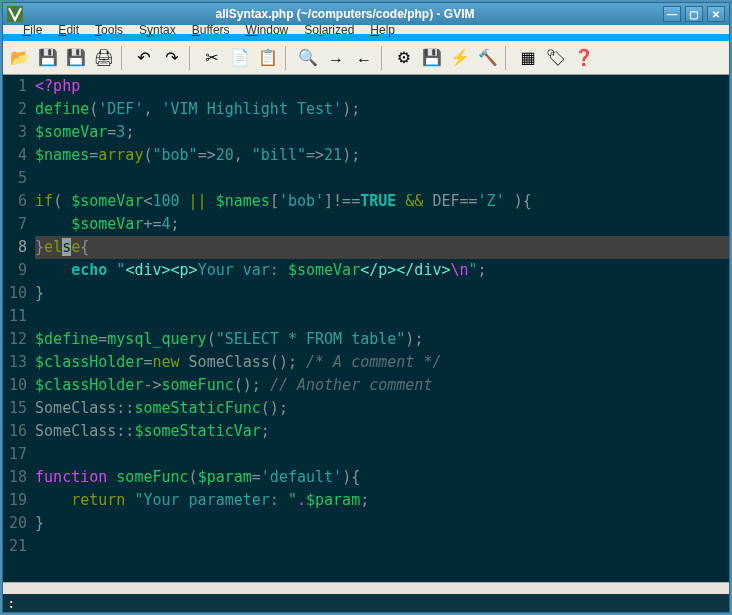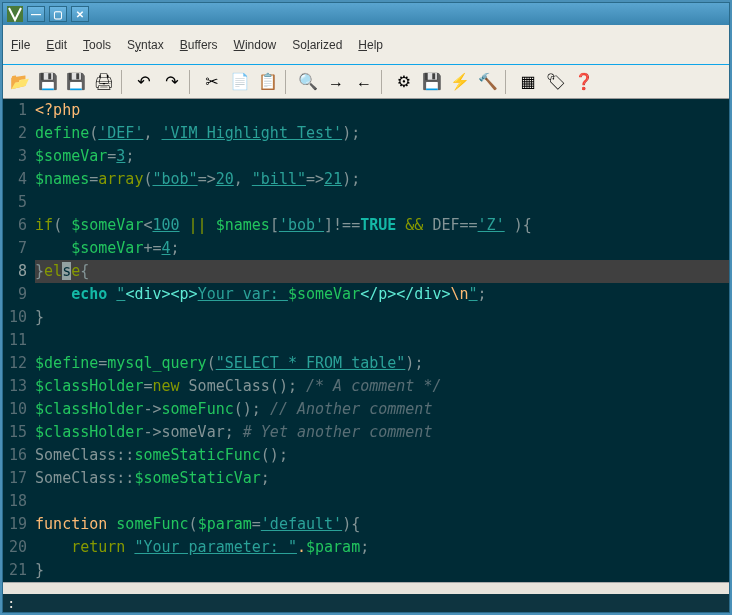--- a/index.html
+++ b/index.html
@@ -3,54 +3,55 @@
 <meta charset="utf-8">
 <style>
 * { margin: 0; padding: 0; box-sizing: border-box; }
 body { font-family: sans-serif; font-size: 12px; background: #4a90b8; width: 732px; height: 615px; overflow: hidden; }
 .window { width: 728px; height: 611px; margin: 2px; background: #d4d0c8; border: 1px solid #2a6a8a; display: flex; flex-direction: column; }
 .titlebar { background: linear-gradient(to bottom, #5aa5d0, #3a85b0); height: 22px; display: flex; align-items: center; color: white; font-weight: bold; padding: 0 4px; }
 .titlebar-icon { width: 16px; height: 16px; margin-right: 4px; }
 .titlebar-text { flex: 1; text-align: center; font-size: 12px; }
 .window-controls { display: flex; gap: 4px; }
 .win-btn { width: 18px; height: 16px; background: linear-gradient(to bottom, #6ab5e0, #4a95c0); border: 1px solid #2a6a8a; display: flex; align-items: center; justify-content: center; color: white; font-size: 10px; cursor: pointer; }
-.menubar { background: #f0ede5; height: 40px; display: flex; align-items: center; padding: 0 0; border-bottom: 1px solid #0ea5e9; }
+.menubar { background: #f0ede5; height: 16px; display: flex; align-items: center; padding: 0 12px; border-bottom: 7px solid #0ea5e9; }
 .menu-item { padding: 2px 8px; cursor: pointer; font-size: 12px; color: #333; }
 .menu-item u { text-decoration: underline; }
 .toolbar { background: #f0ede5; height: 34px; display: flex; align-items: center; padding: 0 4px; gap: 2px; border-bottom: 1px solid #999; }
 .tool-btn { width: 26px; height: 26px; display: flex; align-items: center; justify-content: center; cursor: pointer; font-size: 16px; }
 .tool-sep { width: 6px; height: 24px; border-left: 1px solid #b0aca4; margin: 0 2px; }
 .editor { flex: 1; background: #002b36; display: flex; font-family: 'DejaVu Sans Mono', monospace; font-size: 15px; line-height: 23px; overflow: hidden; }
 .gutter { background: #002b36; color: #586e75; text-align: right; padding: 0 8px 0 6px; user-select: none; min-width: 32px; }
 .code { flex: 1; padding: 0; color: #839496; }
 .code-line { white-space: pre; height: 23px; }
 .current-line { background: #404040; width: 100%; display: inline-block; }
 .cursor-char { background: #93a1a1; color: #002b36; }
-.c-red { color: #fdba74; }
+.c-red { color: #d946ef; }
 .c-green { color: #859900; }
 .c-yellow { color: #14b8a6; font-weight: bold; }
 .c-blue { color: #22c55e; }
-.c-cyan { color: #2aa198; text-decoration: underline; }
+.c-cyan { color: #2aa198; }
 .c-base1 { color: #5eead4; }
 .c-base0 { color: #839496; }
 .c-base01 { color: #586e75; }
 .c-italic { font-style: italic; margin-top: 15px; }
 .scrollbar-bottom { height: 12px; background: #e8e4dc; border-top: 1px solid #aaa; }
 .statusbar { height: 18px; background: #0e3440; color: #e8e4dc; font-family: monospace; padding-left: 4px; font-size: 14px; line-height: 18px;}
 </style>
 </head>
 <body>
 
 <div class="window">
 
   <div class="titlebar">
     <svg class="titlebar-icon" viewBox="0 0 16 16">
         <rect width="16" height="16" fill="#4a7a3a"></rect>
         <path d="M2 2 L8 14 L14 2" stroke="white" stroke-width="2" fill="none"></path>
       </svg>
+    <span class="titlebar-text">allSyntax.php (~/computers/code/php) - GVIM</span>
     <div class="window-controls">
       <div class="win-btn">—</div>
       <div class="win-btn">▢</div>
       <div class="win-btn">✕</div>
     </div>
   </div>
 
   <div class="menubar" id="menubar">
       <div class="menu-item"><u>F</u>ile</div>
       <div class="menu-item"><u>E</u>dit</div>
@@ -121,21 +122,20 @@
         <div class="code-line"> </div>
         <div class="code-line"><span class="c-green">if</span><span class="c-base0">( </span><span class="c-blue">$someVar</span><span class="c-base0">&lt;</span><span class="c-cyan">100</span><span class="c-base0"> </span><span class="c-green">||</span><span class="c-base0"> </span><span class="c-blue">$names</span><span class="c-base0">[</span><span class="c-cyan">'bob'</span><span class="c-base0">]</span><span class="c-base0">!==</span><span class="c-yellow">TRUE</span><span class="c-base0"> </span><span class="c-green">&amp;&amp;</span><span class="c-base0"> </span><span class="c-base0">DEF</span><span class="c-base0">==</span><span class="c-cyan">'Z'</span><span class="c-base0"> )</span><span class="c-base0">{</span></div>
         <div class="code-line"><span class="c-base0">    </span><span class="c-blue">$someVar</span><span class="c-base0">+=</span><span class="c-cyan">4</span><span class="c-base0">;</span></div>
         <div class="code-line"><span class="current-line"><span class="c-base0">}</span><span class="c-green">el</span><span class="cursor-char">s</span><span class="c-green">e</span><span class="c-base0">{</span></span></div>
         <div class="code-line"><span class="c-base0">    </span><span class="c-yellow">echo</span><span class="c-base0"> </span><span class="c-cyan">"</span><span class="c-base1">&lt;div&gt;&lt;p&gt;</span><span class="c-cyan">Your var: </span><span class="c-blue">$someVar</span><span class="c-base1">&lt;/p&gt;&lt;/div&gt;</span><span class="c-red">\n</span><span class="c-cyan">"</span><span class="c-base0">;</span></div>
         <div class="code-line"><span class="c-base0">}</span></div>
         <div class="code-line"> </div>
         <div class="code-line"><span class="c-blue">$define</span><span class="c-base0">=</span><span class="c-blue">mysql_query</span><span class="c-base0">(</span><span class="c-cyan">"SELECT * FROM table"</span><span class="c-base0">)</span><span class="c-base0">;</span></div>
         <div class="code-line"><span class="c-blue">$classHolder</span><span class="c-base0">=</span><span class="c-green">new</span><span class="c-base0"> SomeClass()</span><span class="c-base0">;</span><span class="c-base0"> </span><span class="c-base01 c-italic">/* A comment */</span></div>
         <div class="code-line"><span class="c-blue">$classHolder</span><span class="c-base0">-&gt;</span><span class="c-blue">someFunc</span><span class="c-base0">()</span><span class="c-base0">;</span><span class="c-base0"> </span><span class="c-base01 c-italic">// Another comment</span></div>
-        <div class="code-line"><span class="c-blue">$classHolder</span><span class="c-base0">-&gt;someVar</span><span class="c-base0">;</span><span class="c-base0"> </span><span class="c-base01 c-italic"># Yet another comment</span></div>
         <div class="code-line"><span class="c-base0">SomeClass</span><span class="c-base0">::</span><span class="c-blue">someStaticFunc</span><span class="c-base0">()</span><span class="c-base0">;</span></div>
         <div class="code-line"><span class="c-base0">SomeClass</span><span class="c-base0">::</span><span class="c-blue">$someStaticVar</span><span class="c-base0">;</span></div>
         <div class="code-line"> </div>
         <div class="code-line"><span class="c-red">function</span><span class="c-base0"> </span><span class="c-blue">someFunc</span><span class="c-base0">(</span><span class="c-blue">$param</span><span class="c-base0">=</span><span class="c-cyan">'default'</span><span class="c-base0">)</span><span class="c-base0">{</span></div>
         <div class="code-line"><span class="c-base0">    </span><span class="c-green">return</span><span class="c-base0"> </span><span class="c-cyan">"Your parameter: "</span><span class="c-red">.</span><span class="c-blue">$param</span><span class="c-base0">;</span></div>
         <div class="code-line"><span class="c-base0">}</span></div>
       </div>
   </div>
 
   <div class="scrollbar-bottom"></div>

